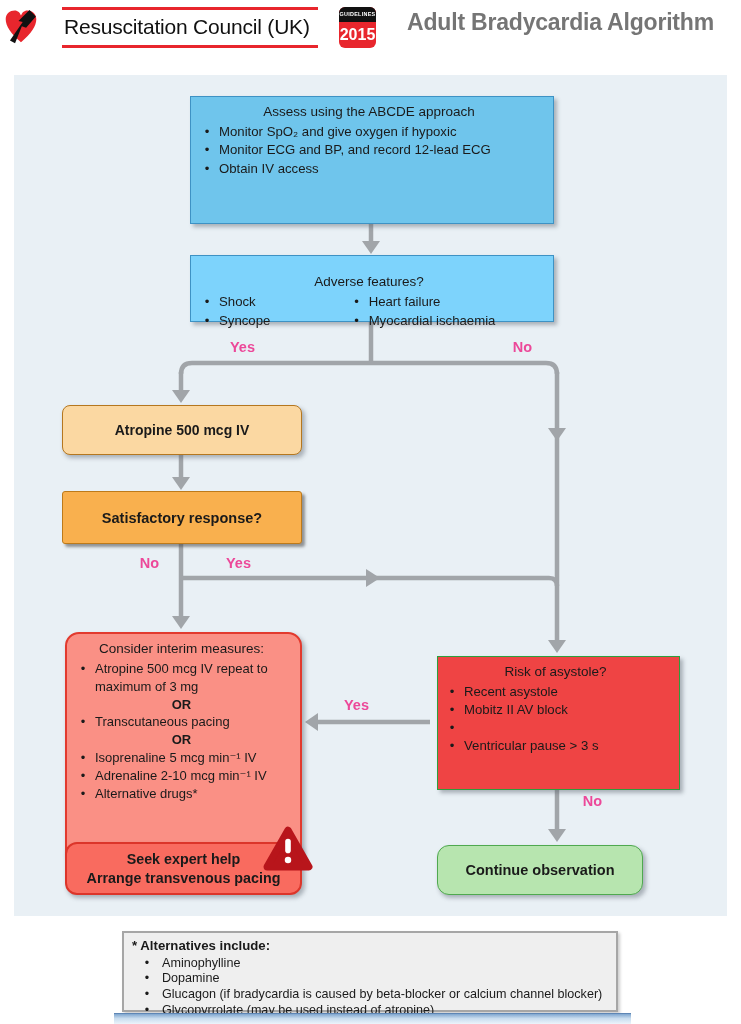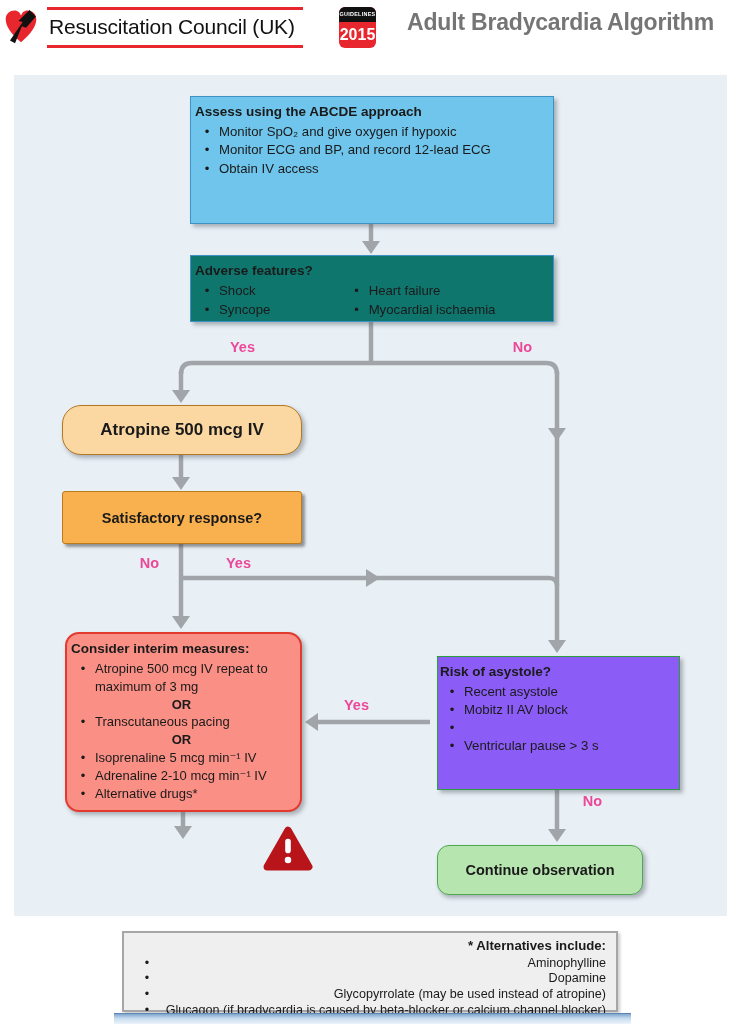--- a/index.html
+++ b/index.html
@@ -2,70 +2,70 @@
 <html><head>
 <meta charset="utf-8">
 <style>
   * { margin:0; padding:0; box-sizing:border-box; }
   html,body { background:#ffffff; }
   body { font-family:"Liberation Sans","DejaVu Sans",sans-serif; color:#1a1a1a; }
   .page { position:relative; width:741px; height:1024px; margin:0 auto; background:#ffffff; overflow:hidden; }
 
   
   .logo { position:absolute; left:4px; top:6px; width:34px; height:42px; }
-  .brand { position:absolute; left:47px; top:7px; width:256px; border-top:3px solid #E8262D; border-bottom:3px solid #E8262D; padding:5px 2px 6px 2px; }
+  .brand { position:absolute; left:62px; top:7px; width:256px; border-top:3px solid #E8262D; border-bottom:3px solid #E8262D; padding:5px 2px 6px 2px; }
   .brand-text { font-size:21px; letter-spacing:-0.2px; color:#111; white-space:nowrap; }
   .badge { position:absolute; left:339px; top:7px; width:37px; height:41px; border-radius:6px; overflow:hidden; background:#E8262D; }
   .badge-top { background:#111; color:#fff; font-weight:bold; font-size:5.4px; letter-spacing:.3px; text-align:center; line-height:15px; height:15px; }
   .badge-year { color:#fff; font-weight:bold; font-size:16px; text-align:center; line-height:25px; height:26px; }
   .doc-title { position:absolute; left:390px; top:9px; width:341px; text-align:center; font-weight:bold; font-size:23px; color:#757575; letter-spacing:-0.2px; }
 
   
   .panel { position:absolute; left:14px; top:75px; width:713px; height:841px; background:#E9F0F5; }
 
   
   .connectors { position:absolute; left:0; top:0; width:741px; height:1024px; pointer-events:none; }
   .connectors path { stroke:#A1A5A9; stroke-width:4.5; fill:none; }
   .connectors polygon { fill:#A1A5A9; }
 
   
   .box { position:absolute; box-shadow:2.5px 3px 4px rgba(90,100,110,.45); }
-  .box-title { font-weight:bold; }
+  .box-title { font-weight:normal; text-align:center; }
   .brow { display:flex; align-items:flex-start; }
   .dot { flex:0 0 24px; text-align:center; }
   .dot::before { content:"•"; }
   .btxt { flex:1 1 auto; }
 
   .assess { left:190px; top:96px; width:364px; height:128px; background:#6FC5EC; border:1.5px solid #3E92C4; font-size:13.2px; line-height:1.4; padding:6px 10px 0 4px; }
   .assess .box-title { font-size:13.5px; margin-bottom:1px; }
 
-  .adverse { left:190px; top:255px; width:364px; height:67px; background:#0f766e; border:1.5px solid #3E92C4; font-size:13.2px; line-height:1.45; padding:5px 10px 0 4px; }
+  .adverse { left:190px; top:255px; width:364px; height:67px; background:#7dd3fc; border:1.5px solid #3E92C4; font-size:13.2px; line-height:1.45; padding:16px 10px 0 4px; }
   .adverse .box-title { font-size:13.5px; }
   .adverse-cols { display:grid; grid-template-columns:43% 57%; }
 
-  .atropine { left:62px; top:405px; width:240px; height:50px; background:#FBD8A2; border:1.5px solid #B5771F; border-radius:19px; display:flex; align-items:center; justify-content:center; font-weight:bold; font-size:17px; }
+  .atropine { left:62px; top:405px; width:240px; height:50px; background:#FBD8A2; border:1.5px solid #B5771F; border-radius:8px; display:flex; align-items:center; justify-content:center; font-weight:bold; font-size:14px; }
   .satisfactory { left:62px; top:491px; width:240px; height:53px; background:#F9B04E; border:1.5px solid #BD7A1A; border-radius:3px; display:flex; align-items:center; justify-content:center; font-weight:bold; font-size:14.5px; box-shadow:3px 3px 3px rgba(70,70,70,.55); }
 
-  .interim { left:65px; top:632px; width:237px; height:180px; background:#FA9085; border:2px solid #E23A2E; border-radius:14px; font-size:13px; line-height:1.38; padding:6px 8px 12px 4px; }
+  .interim { left:65px; top:632px; width:237px; height:232px; background:#FA9085; border:2px solid #E23A2E; border-radius:14px; font-size:13px; line-height:1.38; padding:6px 8px 12px 4px; }
   .interim .box-title { font-size:13.5px; margin-bottom:1px; }
   .or-line { text-align:center; font-weight:bold; }
 
-  .asystole { left:437px; top:656px; width:243px; height:134px; background:#8b5cf6; border:1.5px solid #2E9E3C; font-size:13.2px; line-height:1.38; padding:6px 8px 0 2px; }
+  .asystole { left:437px; top:656px; width:243px; height:134px; background:#ef4444; border:1.5px solid #2E9E3C; font-size:13.2px; line-height:1.38; padding:6px 8px 0 2px; }
   .asystole .box-title { font-size:13.5px; margin-bottom:1px; }
 
   .seek { left:65px; top:842px; width:237px; height:53px; background:#F96B5F; border:2px solid #DC352A; border-radius:12px; display:flex; flex-direction:column; align-items:center; justify-content:center; font-weight:bold; font-size:14.3px; line-height:1.32; }
   .warning { position:absolute; left:263px; top:825px; width:50px; height:46px; }
 
   .continue { left:437px; top:845px; width:206px; height:50px; background:#B7E5AF; border:1.5px solid #4FA94F; border-radius:12px; display:flex; align-items:center; justify-content:center; font-weight:bold; font-size:14.5px; }
 
   
   .yn { position:absolute; width:46px; text-align:right; font-weight:bold; font-size:14.5px; color:#ec4899; }
 
   
-  .footnote { left:122px; top:931px; width:496px; height:81px; background:#EFEFEF; border:2px solid #A6A6A6; font-size:12.6px; line-height:1.26; padding:5px 10px 0 8px; box-shadow:2px 2px 3px rgba(0,0,0,.2);text-align:right; }
+  .footnote { left:122px; top:931px; width:496px; height:81px; background:#EFEFEF; border:2px solid #A6A6A6; font-size:12.6px; line-height:1.26; padding:5px 10px 0 8px; box-shadow:2px 2px 3px rgba(0,0,0,.2); }
   .footnote .foot-title { font-weight:bold; font-size:13.2px; margin-bottom:1px; }
   .footnote .dot { flex:0 0 30px; }
 
   .bottombar { position:absolute; left:114px; top:1013px; width:517px; height:11px; background:linear-gradient(#7FA6CF 0%, #C9DDEF 45%, #ECF4FB 100%); border-top:1.5px solid #5E86B5; }
 </style>
 </head>
 <body>
 
 <div class="page">
 
@@ -204,20 +204,24 @@
       </div>
     <div class="brow">
         <span class="dot"></span>
       </div>
     <div class="brow">
         <span class="dot"></span>
         <span class="btxt">Ventricular pause &gt; 3 s</span>
       </div>
   </div>
 
+  <div class="box seek">
+    <div>Seek expert help</div>
+    <div>Arrange transvenous pacing</div>
+  </div>
 
   <svg class="warning" viewBox="0 0 48 44">
     <path d="M24 5 L44 40 L4 40 Z" fill="#B8151B" stroke="#B8151B" stroke-width="7" stroke-linejoin="round"></path>
     <rect x="21.3" y="13" width="5.4" height="14" rx="2.7" fill="#ffffff"></rect>
     <circle cx="24" cy="33.5" r="3.1" fill="#ffffff"></circle>
   </svg>
 
   <div class="box continue">Continue observation</div>
 
   <div class="yn" style="left:209px; top:339px;">Yes</div>
@@ -232,23 +236,23 @@
     <div class="brow">
         <span class="dot"></span>
         <span class="btxt">Aminophylline</span>
       </div>
     <div class="brow">
         <span class="dot"></span>
         <span class="btxt">Dopamine</span>
       </div>
     <div class="brow">
         <span class="dot"></span>
+        <span class="btxt">Glucagon (if bradycardia is caused by beta-blocker or calcium channel blocker)</span>
+      </div>
+    <div class="brow">
+        <span class="dot"></span>
         <span class="btxt">Glycopyrrolate (may be used instead of atropine)</span>
       </div>
-    <div class="brow">
-        <span class="dot"></span>
-        <span class="btxt">Glucagon (if bradycardia is caused by beta-blocker or calcium channel blocker)</span>
-      </div>
   </div>
 
   <div class="bottombar"></div>
 
 </div>
 
 </body></html>

